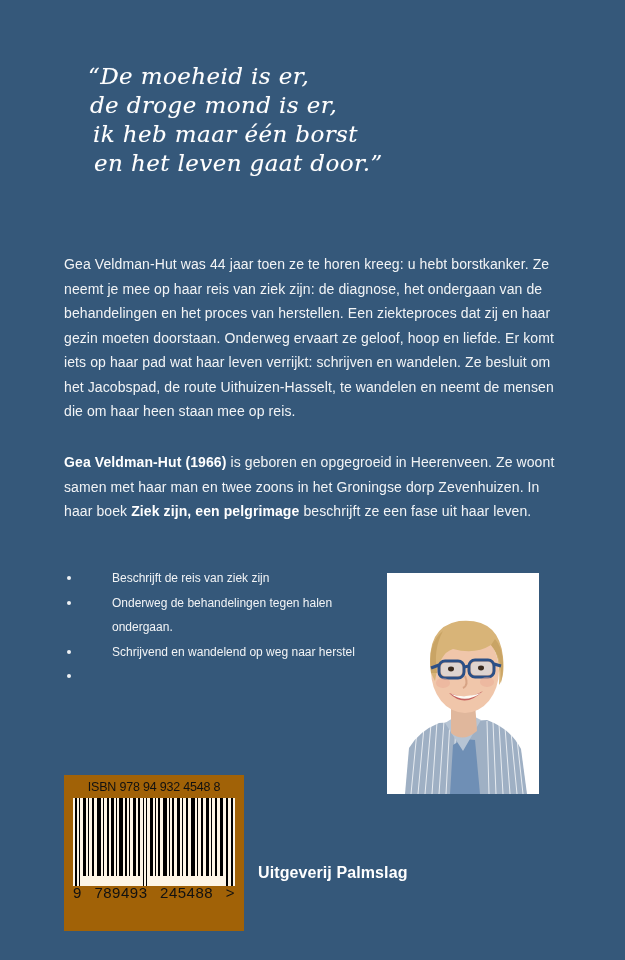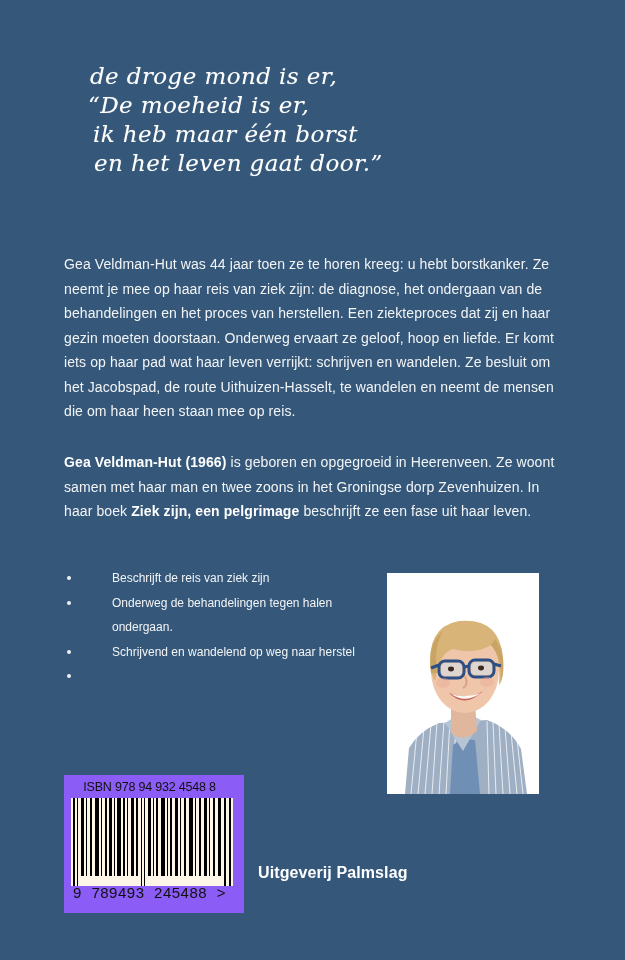--- a/index.html
+++ b/index.html
@@ -93,24 +93,24 @@
     overflow: hidden;
   }
   .photo-svg { display: block; width: 152px; height: 221px; }
 
   
   .barcode-box {
     position: absolute;
     left: 64px;
     top: 775px;
     width: 180px;
-    height: 138px;
-    background: #8b5cf6;
+    height: 156px;
+    background: #a16207;
     box-sizing: border-box;
-    padding: 5px 16px 4px 7px;
+    padding: 5px 7px 4px 7px;
   }
   .isbn-text {
     text-align: center;
     font-family: "Liberation Sans", sans-serif;
     font-size: 12.5px;
     color: #111111;
     letter-spacing: -0.2px;
     line-height: 14px;
     white-space: nowrap;
   }
@@ -150,22 +150,22 @@
     line-height: 21px;
     color: #eaeef1;
   }
 </style>
 </head>
 <body>
 
 <div class="cover">
 
   <div class="quote">
+    <span class="qline l1">“De moeheid is er,</span>
     <span class="qline l2">de droge mond is er,</span>
-    <span class="qline l1">“De moeheid is er,</span>
     <span class="qline l4">ik heb maar één borst</span>
     <span class="qline l5">en het leven gaat door.”</span>
   </div>
 
   <p id="para-main" class="body-block">Gea Veldman-Hut was 44 jaar toen ze te horen kreeg: u hebt borstkanker. Ze neemt je mee op haar reis van ziek zijn: de diagnose, het ondergaan van de behandelingen en het proces van herstellen. Een ziekteproces dat zij en haar gezin moeten doorstaan. Onderweg ervaart ze geloof, hoop en liefde. Er komt iets op haar pad wat haar leven verrijkt: schrijven en wandelen. Ze besluit om het Jacobspad, de route Uithuizen-Hasselt, te wandelen en neemt de mensen die om haar heen staan mee op reis.</p>
 
   <p id="para-author" class="body-block"><b>Gea Veldman-Hut (1966)</b><span> is geboren en opgegroeid in Heerenveen. Ze woont samen met haar man en twee zoons in het Groningse dorp Zevenhuizen. In haar boek </span><b>Ziek zijn, een pelgrimage</b><span> beschrijft ze een fase uit haar leven.</span></p>
 
   <ul class="bullets">
     <li>

